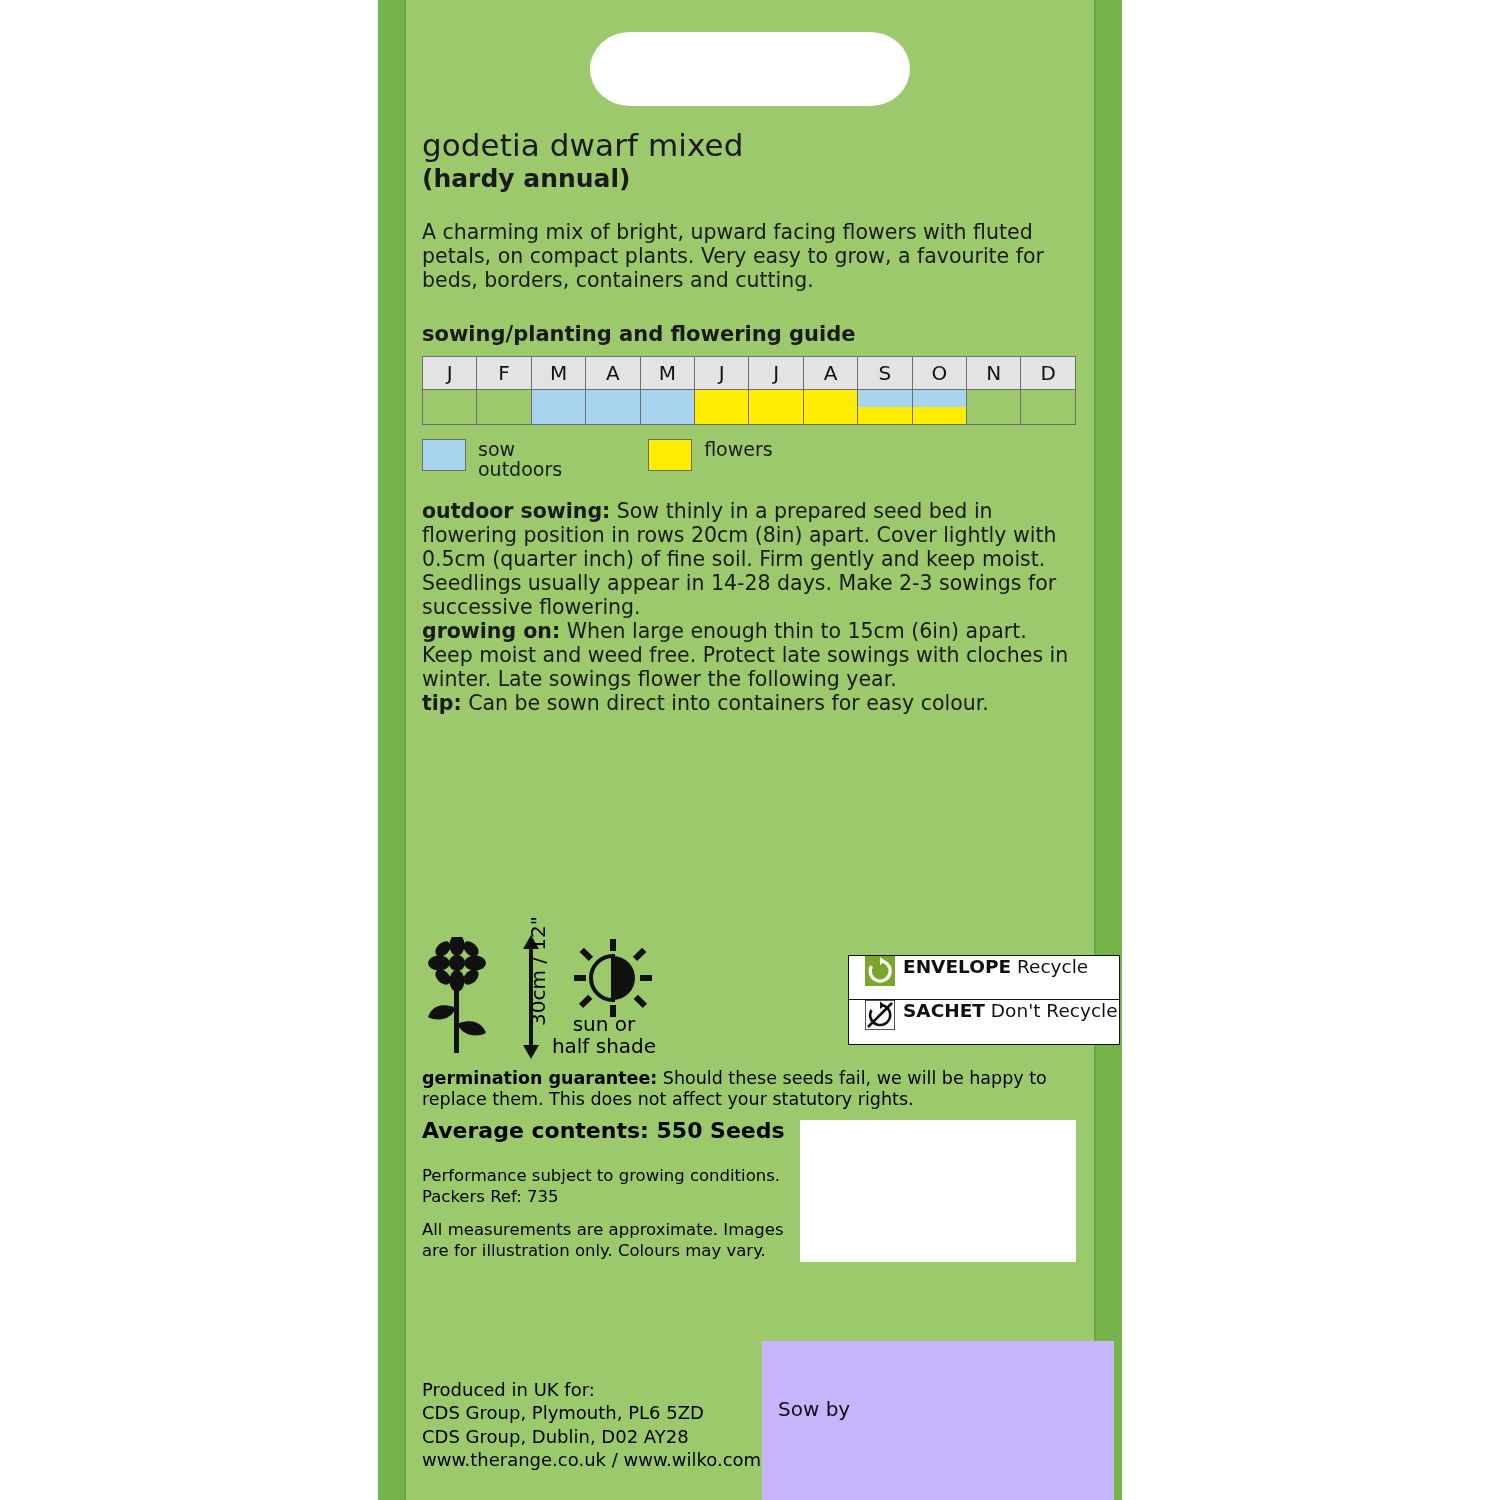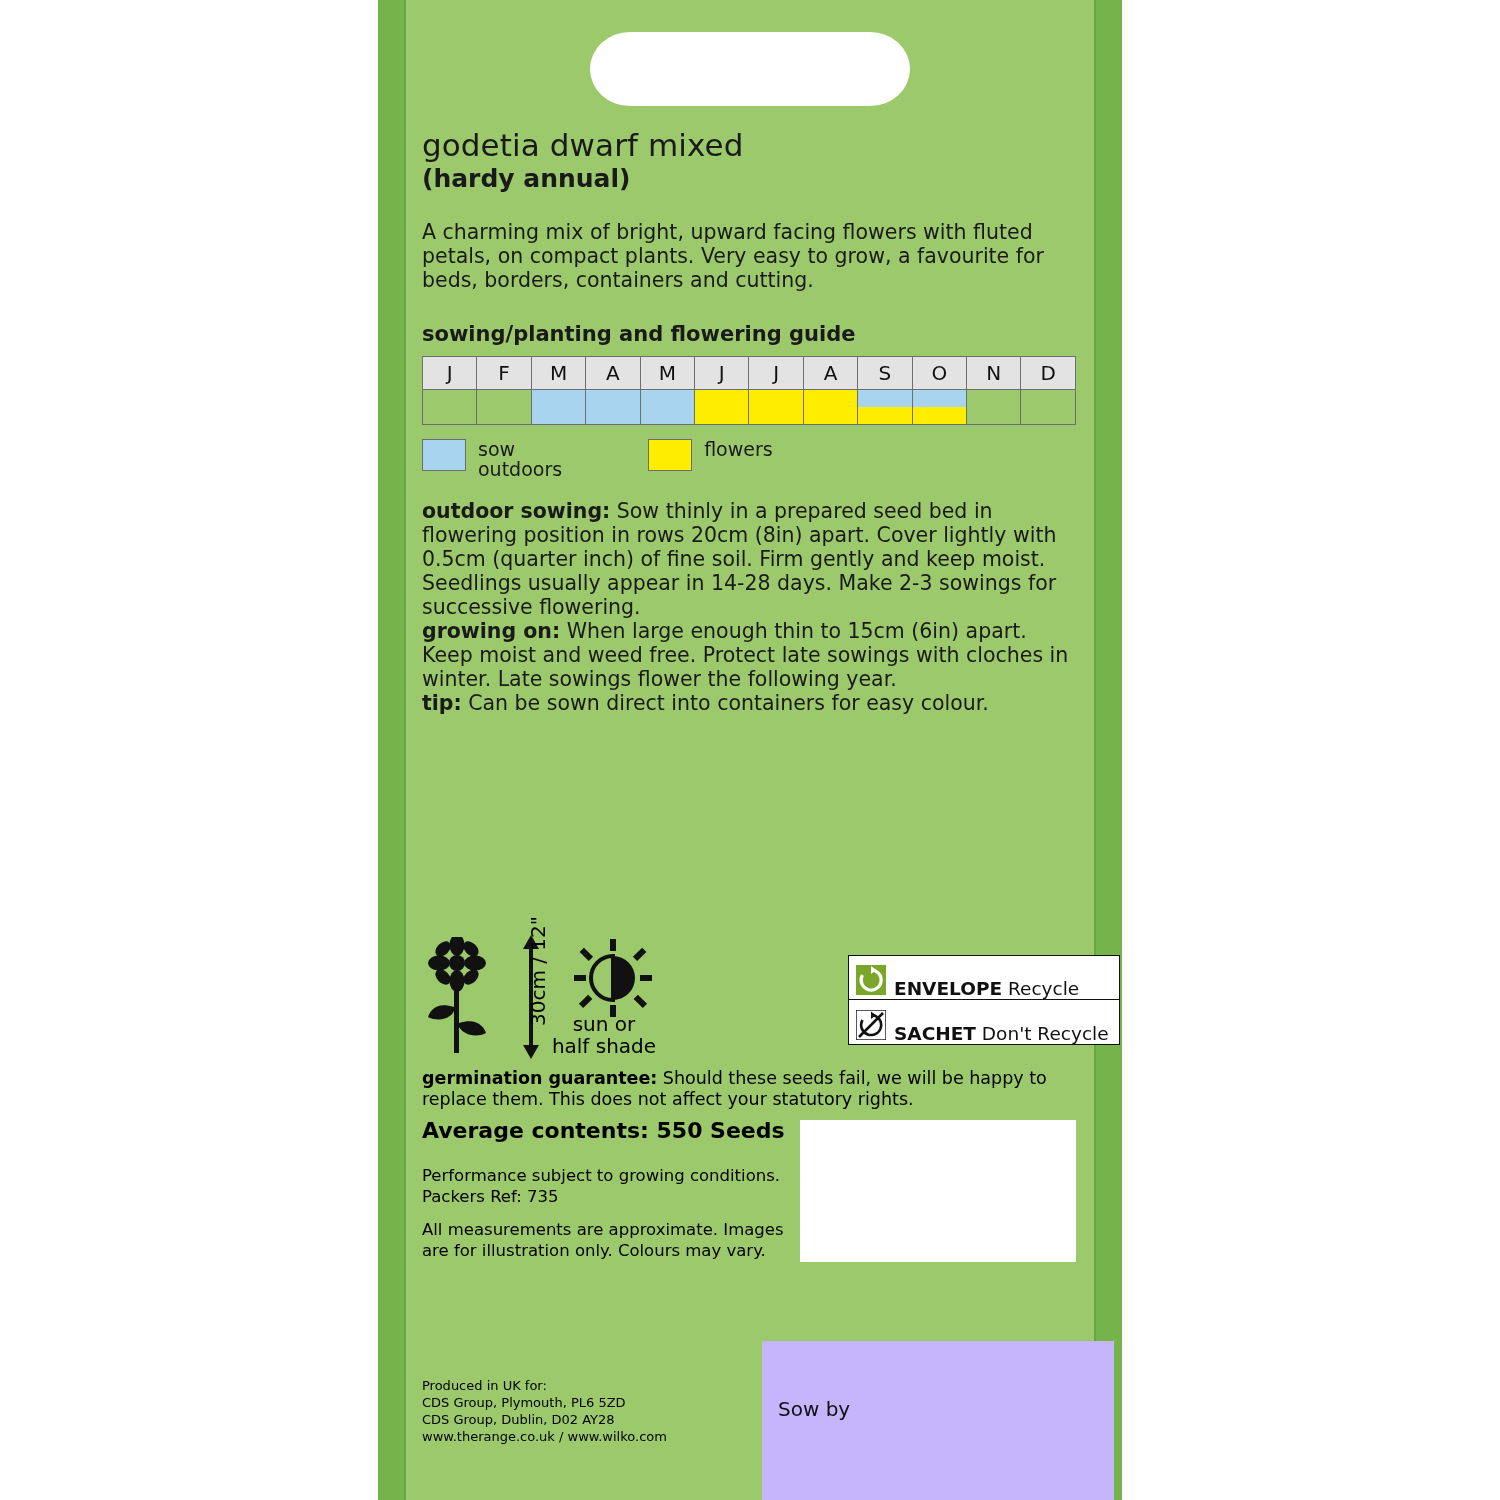--- a/index.html
+++ b/index.html
@@ -207,23 +207,23 @@
     left: 426px;
     top: 30px;
     width: 272px;
     height: 90px;
     background: #ffffff;
     border: 1px solid #111;
     box-sizing: border-box;
   }
   .recycle-line {
     display: flex;
-    align-items: flex-end;
+    align-items: flex-start;
     height: 44px;
-    padding-left: 7px;
+    padding-left: 16px;
     box-sizing: border-box;
   }
   .recycle-line.top { border-bottom: 1px solid #111; }
   .recycle-text {
     font-size: 18.5px;
     color: #111;
     margin-left: 8px;
   }
   .recycle-text b { font-weight: bold; }
 
@@ -264,21 +264,21 @@
     line-height: 1.28;
   }
   #fineprint p { margin: 0; }
   #fineprint .gap { height: 12px; }
 
   #producer {
     position: absolute;
     left: 44px;
     top: 1378px;
     width: 380px;
-    font-size: 13px;
+    font-size: 18px;
     line-height: 1.3;
   }
   #producer p { margin: 0; }
 
   #sowby-box {
     position: absolute;
     left: 384px;
     top: 1341px;
     width: 352px;
     height: 159px;

